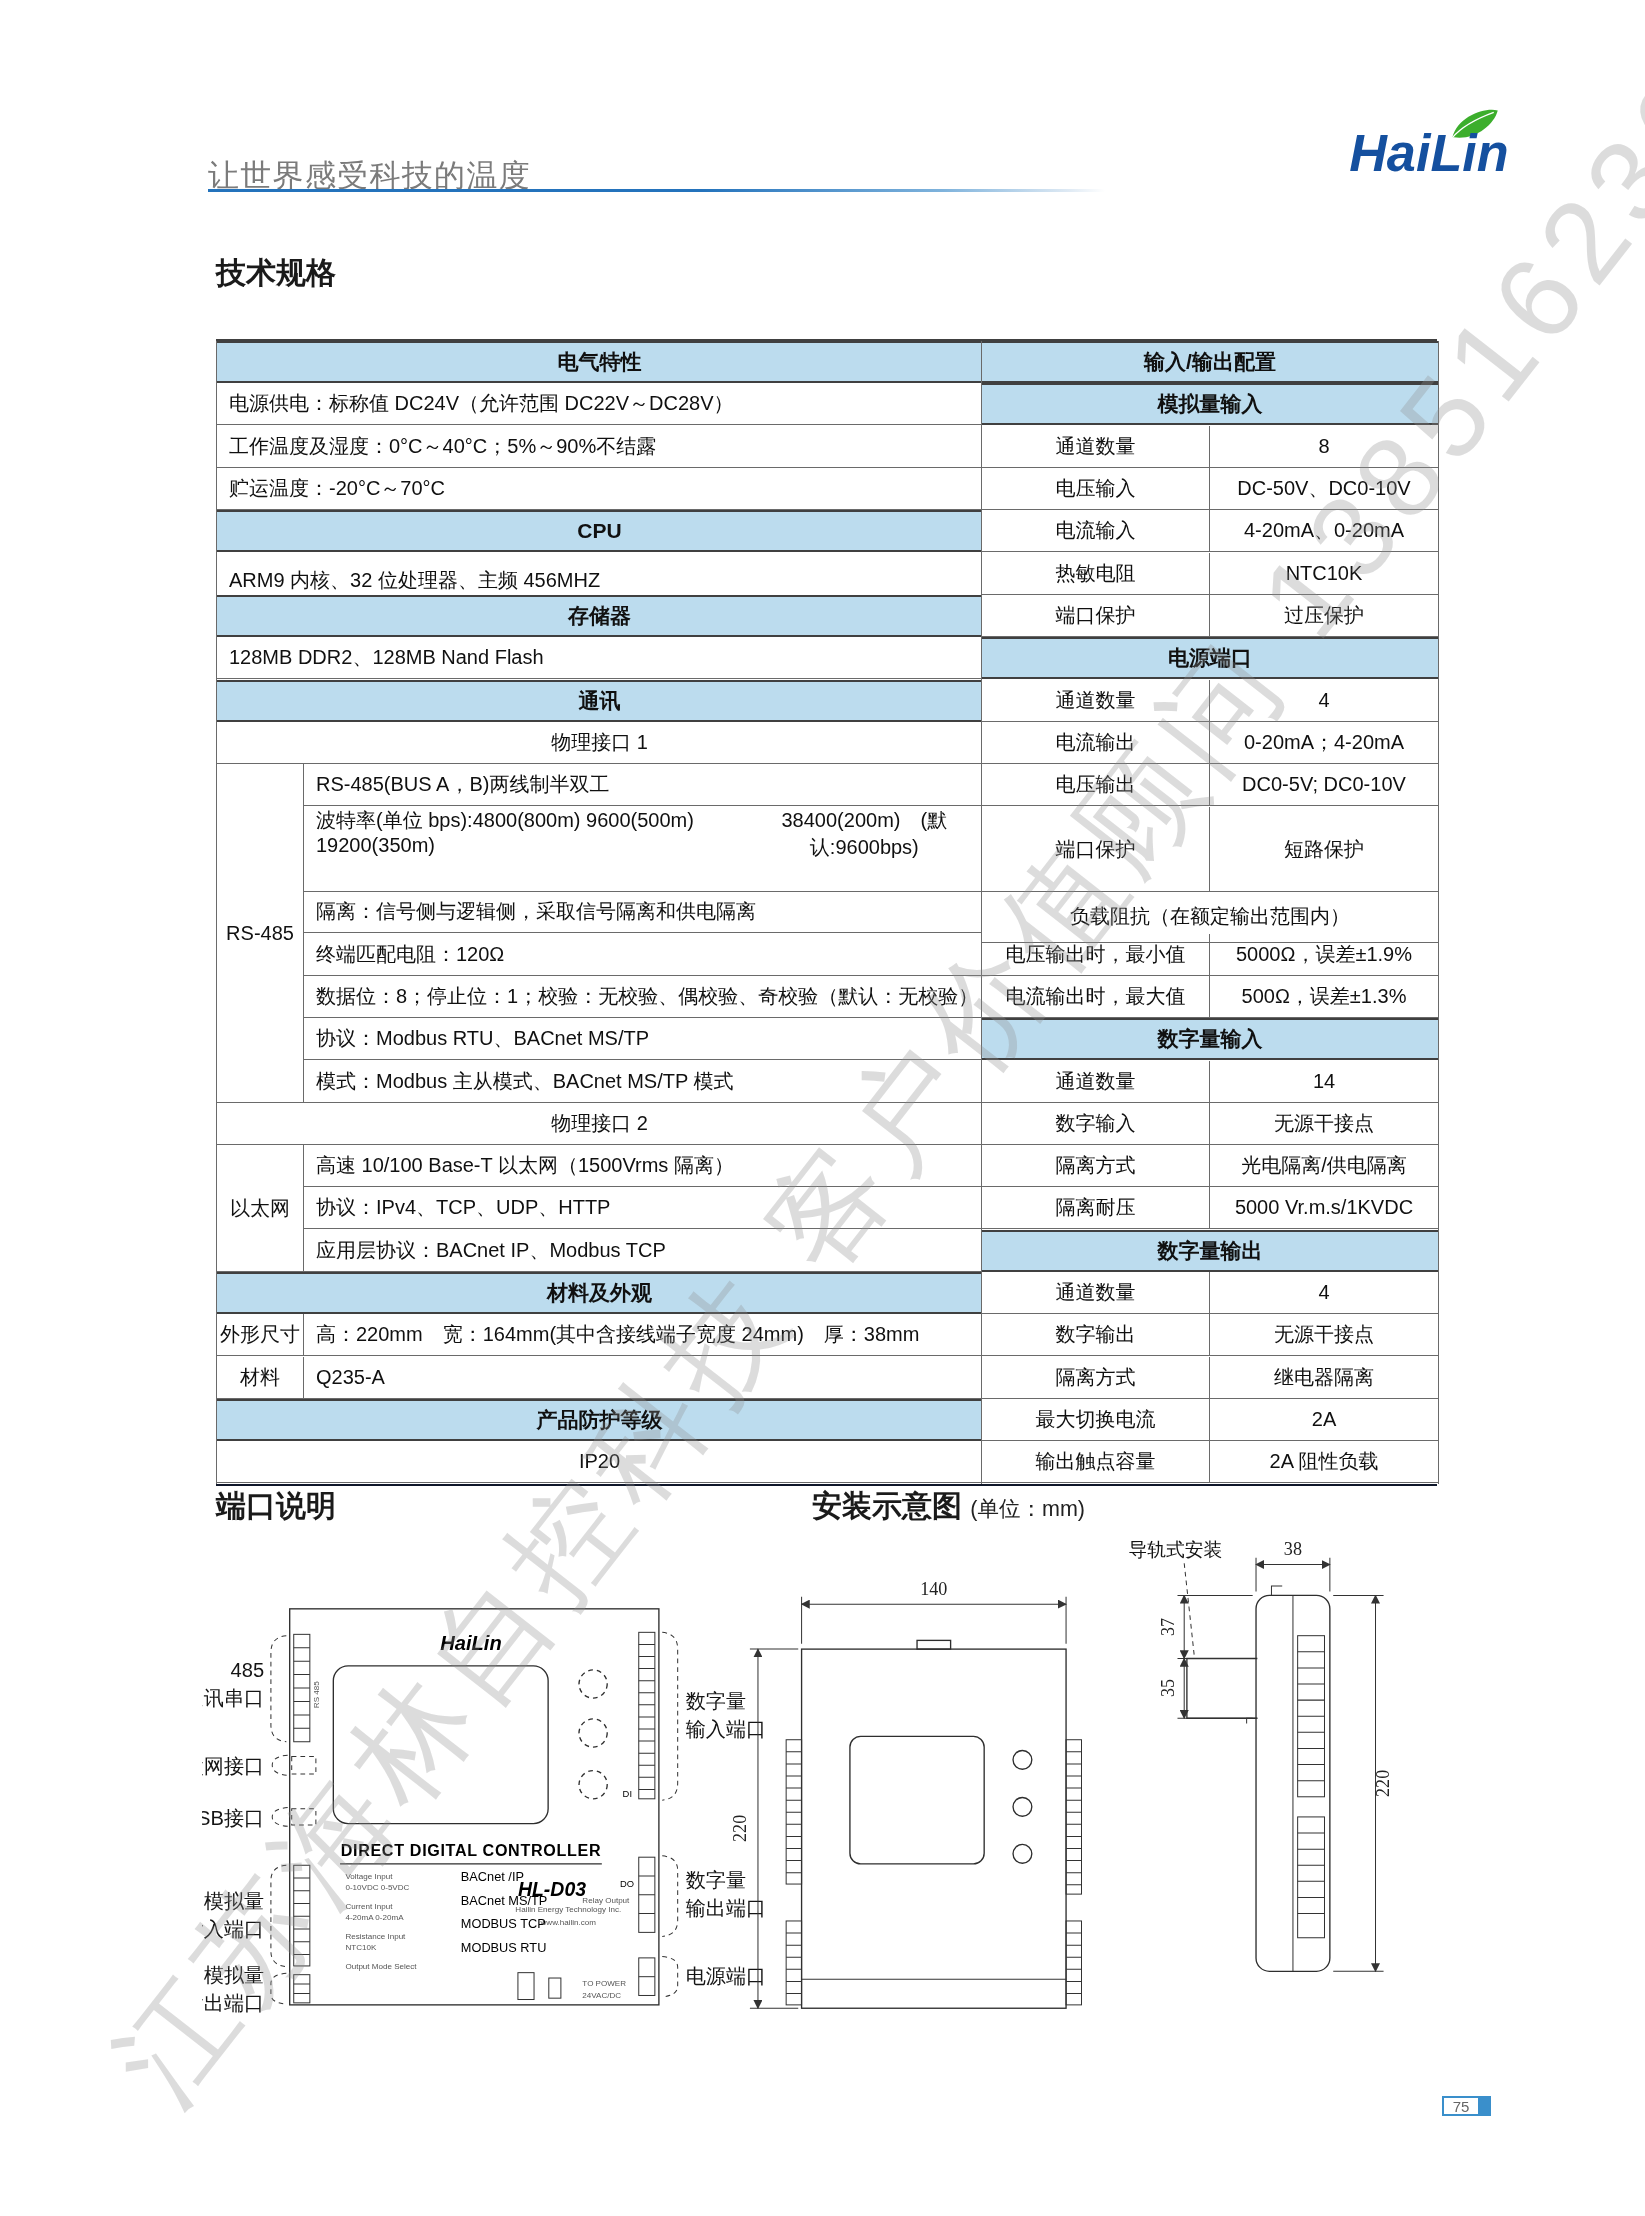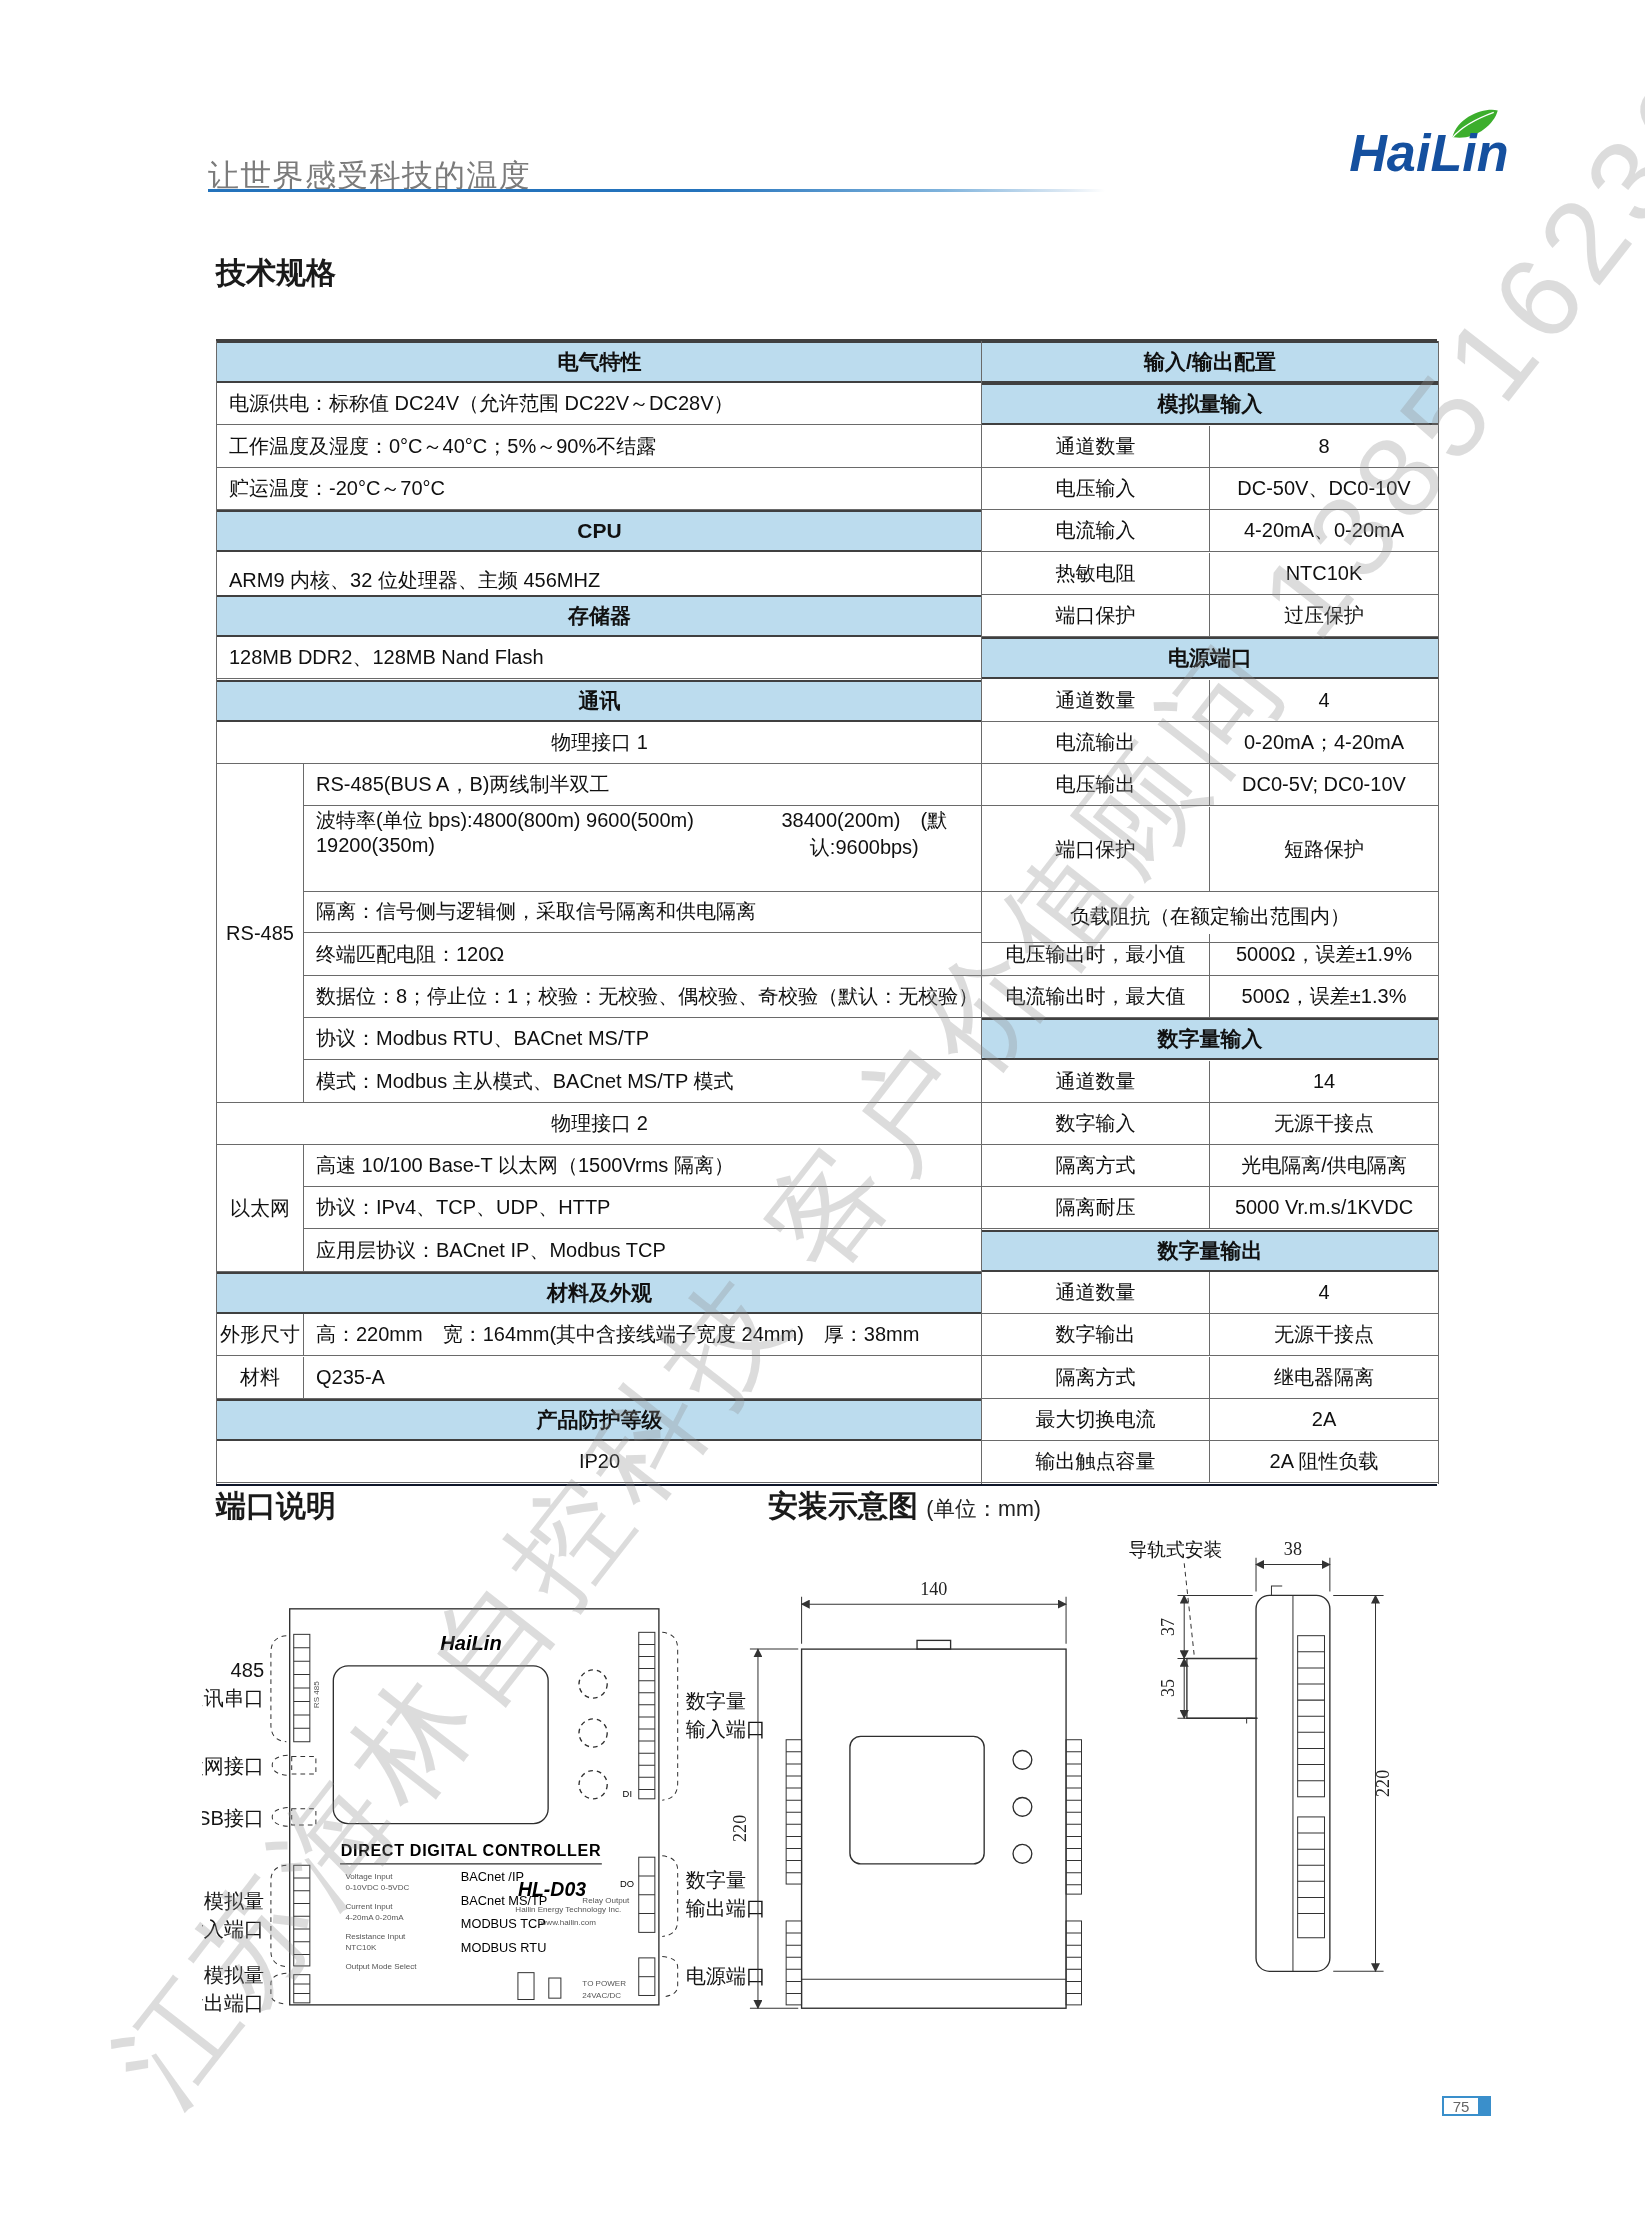--- a/index.html
+++ b/index.html
@@ -11,21 +11,21 @@
   #tagline{left:208px;top:155px;font-size:31px;color:#7b7b7b;letter-spacing:1.3px}
   #topline{left:208px;top:189px;width:897px;height:3.4px;
            background:linear-gradient(to right,#2473BC 0%,#2473BC 55%,#7FB3DC 82%,#dfeaf4 96%,rgba(255,255,255,0) 100%)}
   #logo{left:1345px;top:99px;width:165px;height:87px}
   .logotext{font-family:"Liberation Sans",sans-serif;font-weight:bold;font-style:italic;fill:#15509F}
 
   
   .sect{font-size:30px;font-weight:700;color:#1a1a1a}
   #title1{left:216px;top:253px}
   #title2{left:216px;top:1486px}
-  #title3{left:768px;top:1486px}
+  #title3{left:812px;top:1486px}
   #title3 .unit{font-size:21.5px;font-weight:400;color:#222}
 
   
   #spec{left:216px;top:339px;width:1221px;height:1143px;border-top:2px solid #404040;border-bottom:2px solid #0f172a}
   #lhalf{position:absolute;left:0;top:0;width:765px;height:1143px;border-left:1.3px solid #6a6a6a}
   #rhalf{position:absolute;left:765px;top:0;width:456px;height:1143px;border-left:1.3px solid #6a6a6a;border-right:1.3px solid #6a6a6a}
   .trow{position:absolute;left:0;width:100%;box-sizing:border-box;border-bottom:1.3px solid #6a6a6a;
         display:flex;align-items:center;font-size:20px;color:#101010;background:transparent}
   .hdr{background:#BCDCEE;font-weight:700;justify-content:center;font-size:21px;
        border-top:2px solid #404040;border-bottom:2px solid #404040}

